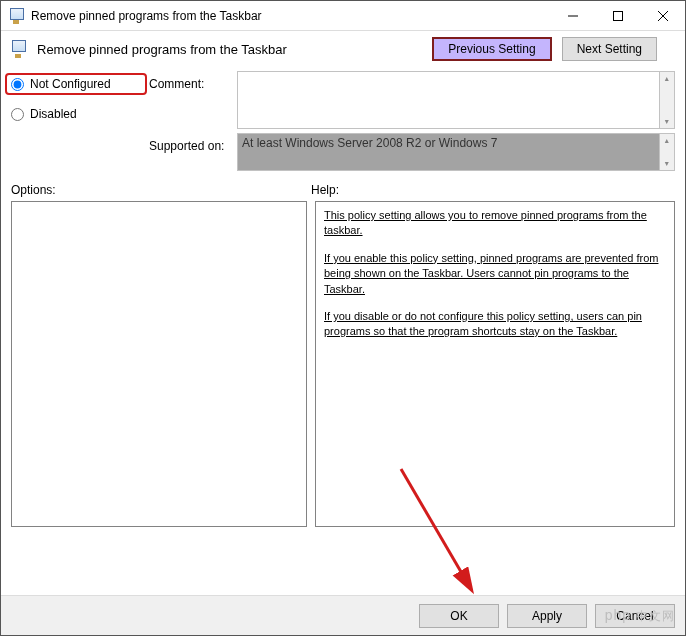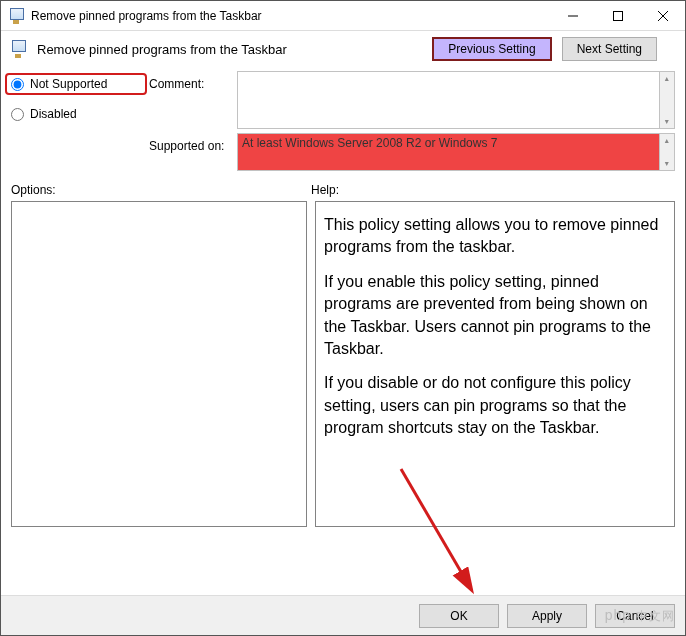--- a/index.html
+++ b/index.html
@@ -120,21 +120,21 @@
       border: 1px solid #c2c2c2;
       resize: none;
       font-family: inherit;
       font-size: 12px;
       padding: 2px 4px;
     }
     .supported-box {
       width: 100%;
       height: 38px;
       border: 1px solid #c2c2c2;
-      background: #ef4444;
+      background: #a3a3a3;
       font-family: inherit;
       font-size: 12px;
       padding: 2px 4px;
       resize: none;
       color: #333;
     }
     .scrollwrap {
       position: relative;
       display: flex;
     }
@@ -164,24 +164,25 @@
     }
     .options-panel {
       flex: 0 0 296px;
       border: 1px solid #828282;
       background: #fff;
     }
     .help-panel {
       flex: 1;
       border: 1px solid #828282;
       background: #fff;
-      padding: 12px 8px;
-      font-size: 16px;
+      padding: 6px 8px;
+      font-size: 11px;
       line-height: 1.4;
       overflow: hidden;
+      text-decoration: underline;
     }
     .help-panel p { margin-bottom: 12px; }
     .footer {
       position: absolute;
       bottom: 0; left: 0; right: 0;
       height: 40px;
       display: flex;
       align-items: center;
       justify-content: flex-end;
       gap: 8px;
@@ -241,21 +242,21 @@
   <div class="nav-buttons">
     <button class="btn btn-primary">Previous Setting</button>
     <button class="btn">Next Setting</button>
   </div>
 </div>
 
 <div class="main-grid">
   <div class="radio-group">
     <label class="radio-item highlight-box">
       <input type="radio" name="state" checked="" style="">
-      <span>Not Supported</span>
+      <span>Not Configured</span>
     </label>
     <label class="radio-item">
       <input type="radio" name="state" style="">
       <span>Disabled</span>
     </label>
   </div>
   <div class="label-col">Comment:</div>
   <div class="scrollwrap">
     <textarea class="comment-box" style=""></textarea>
     <div class="fake-scroll">

